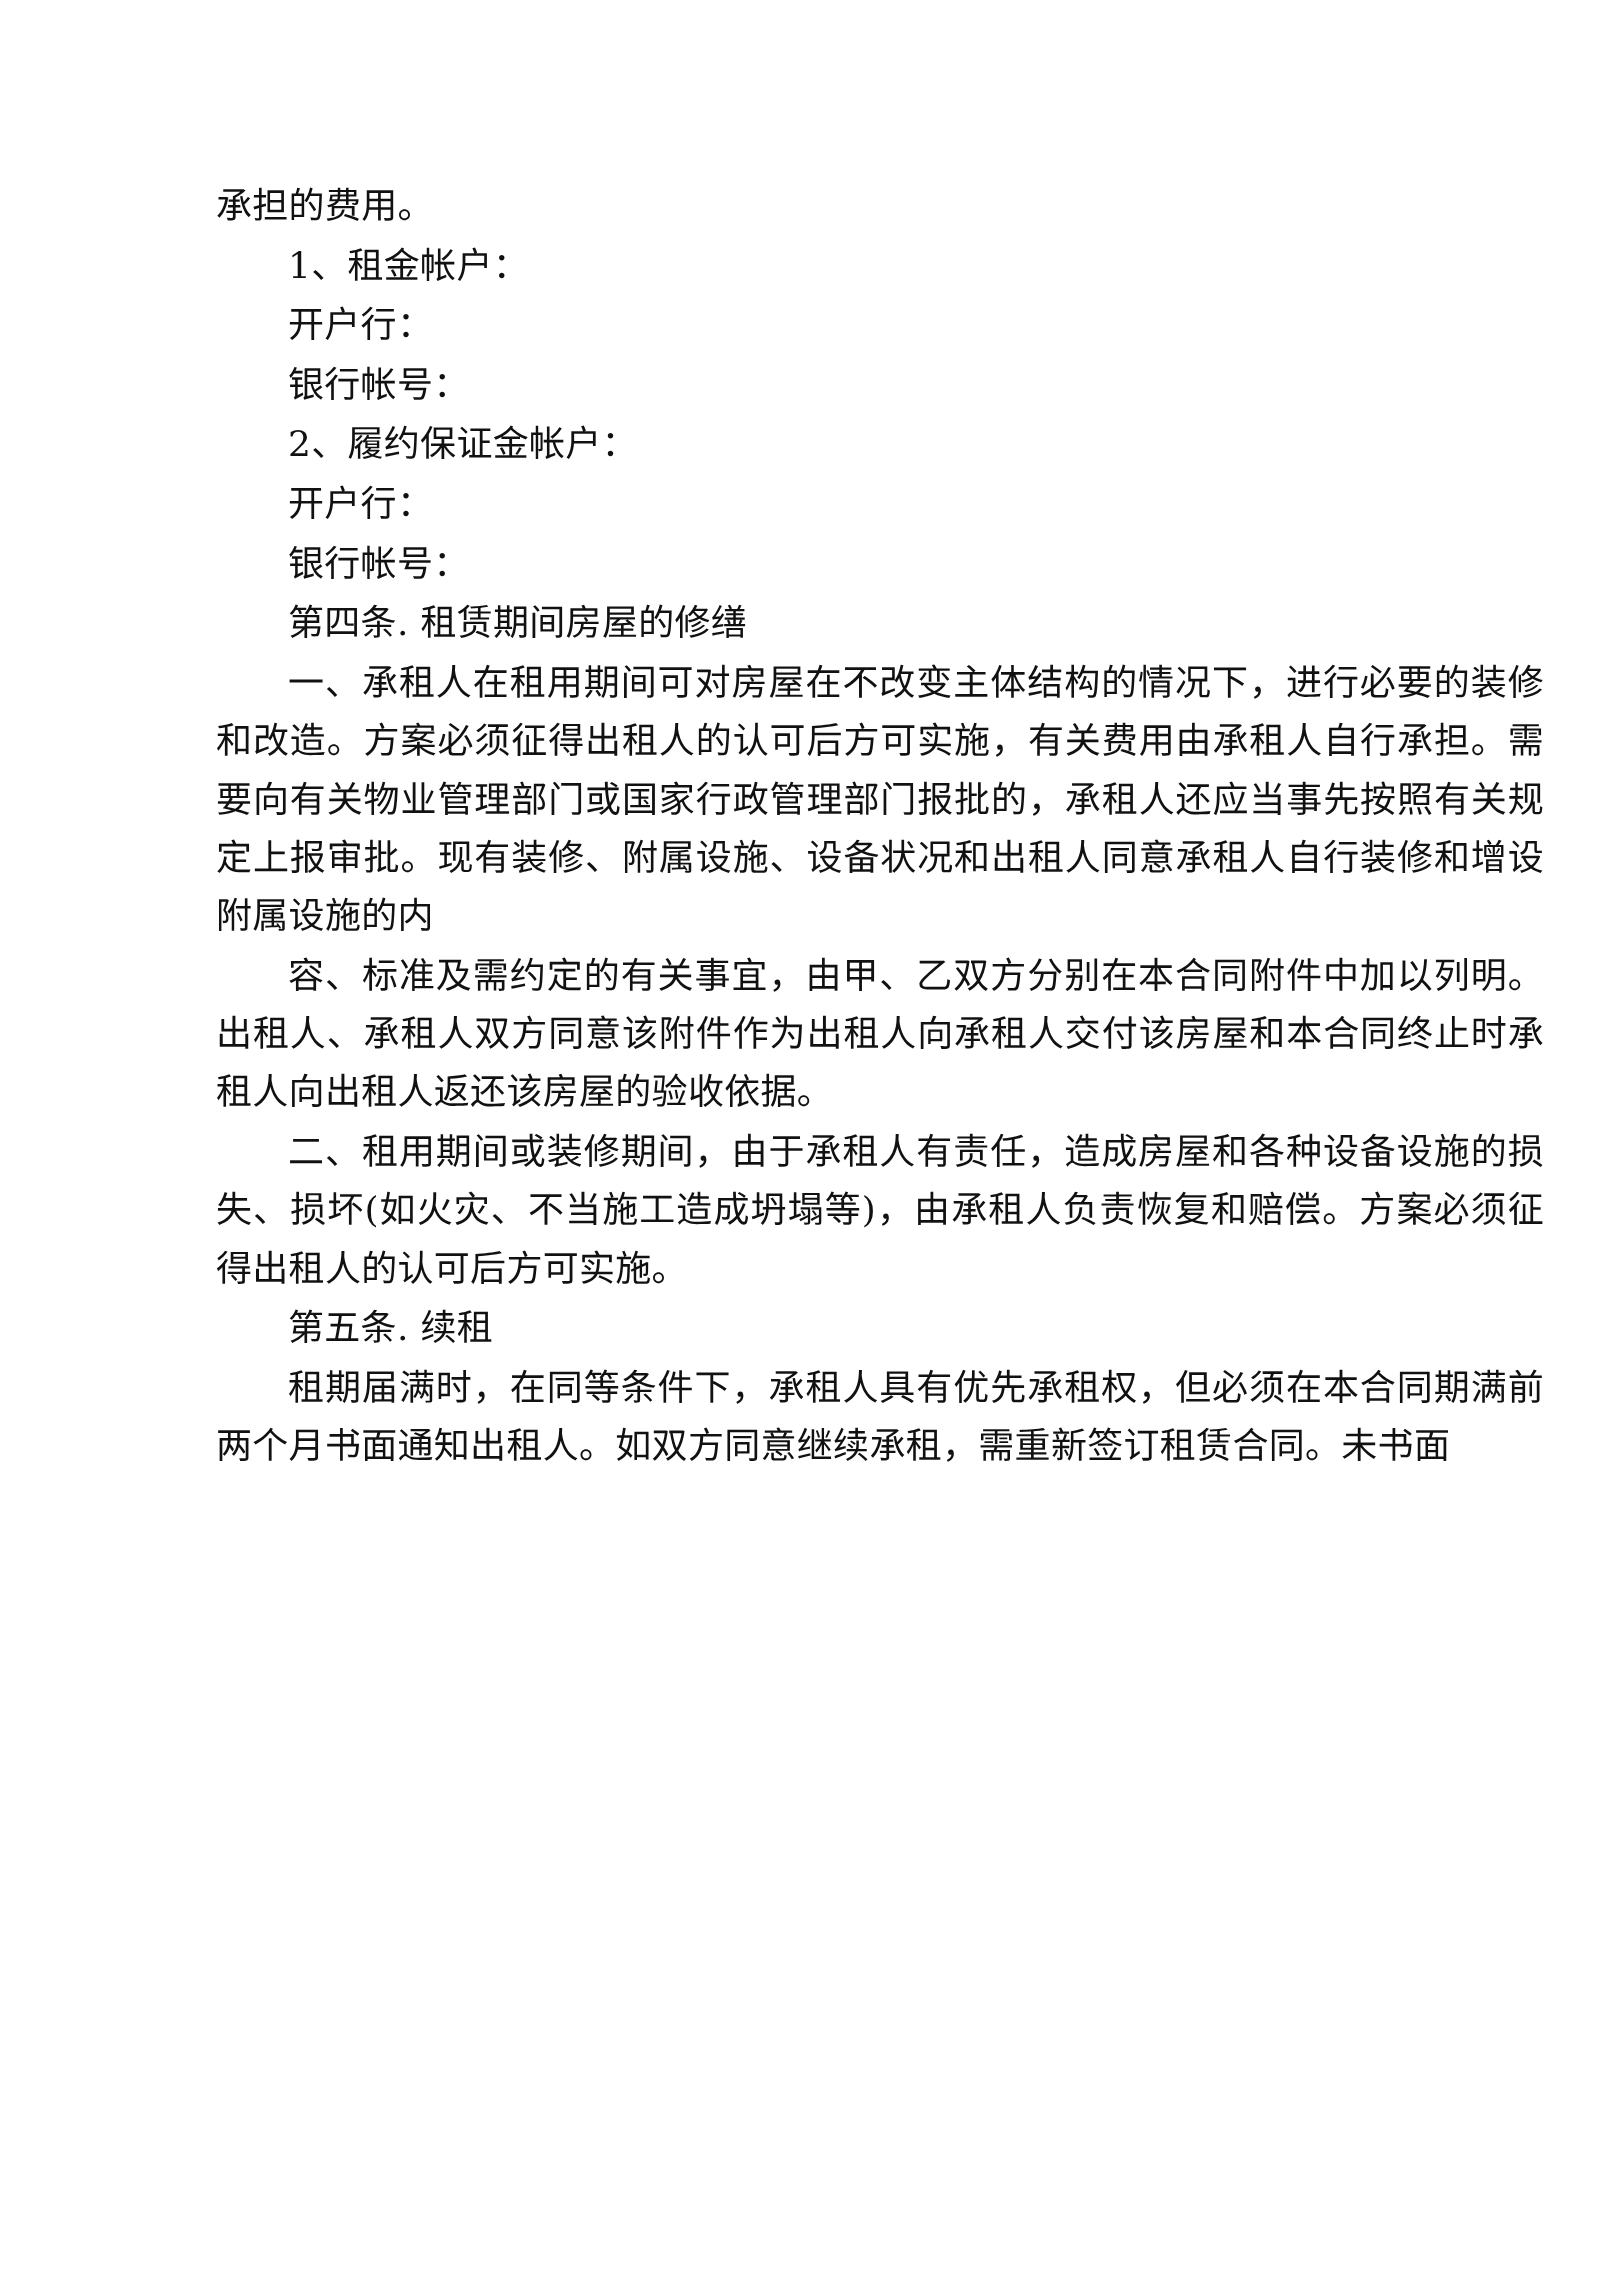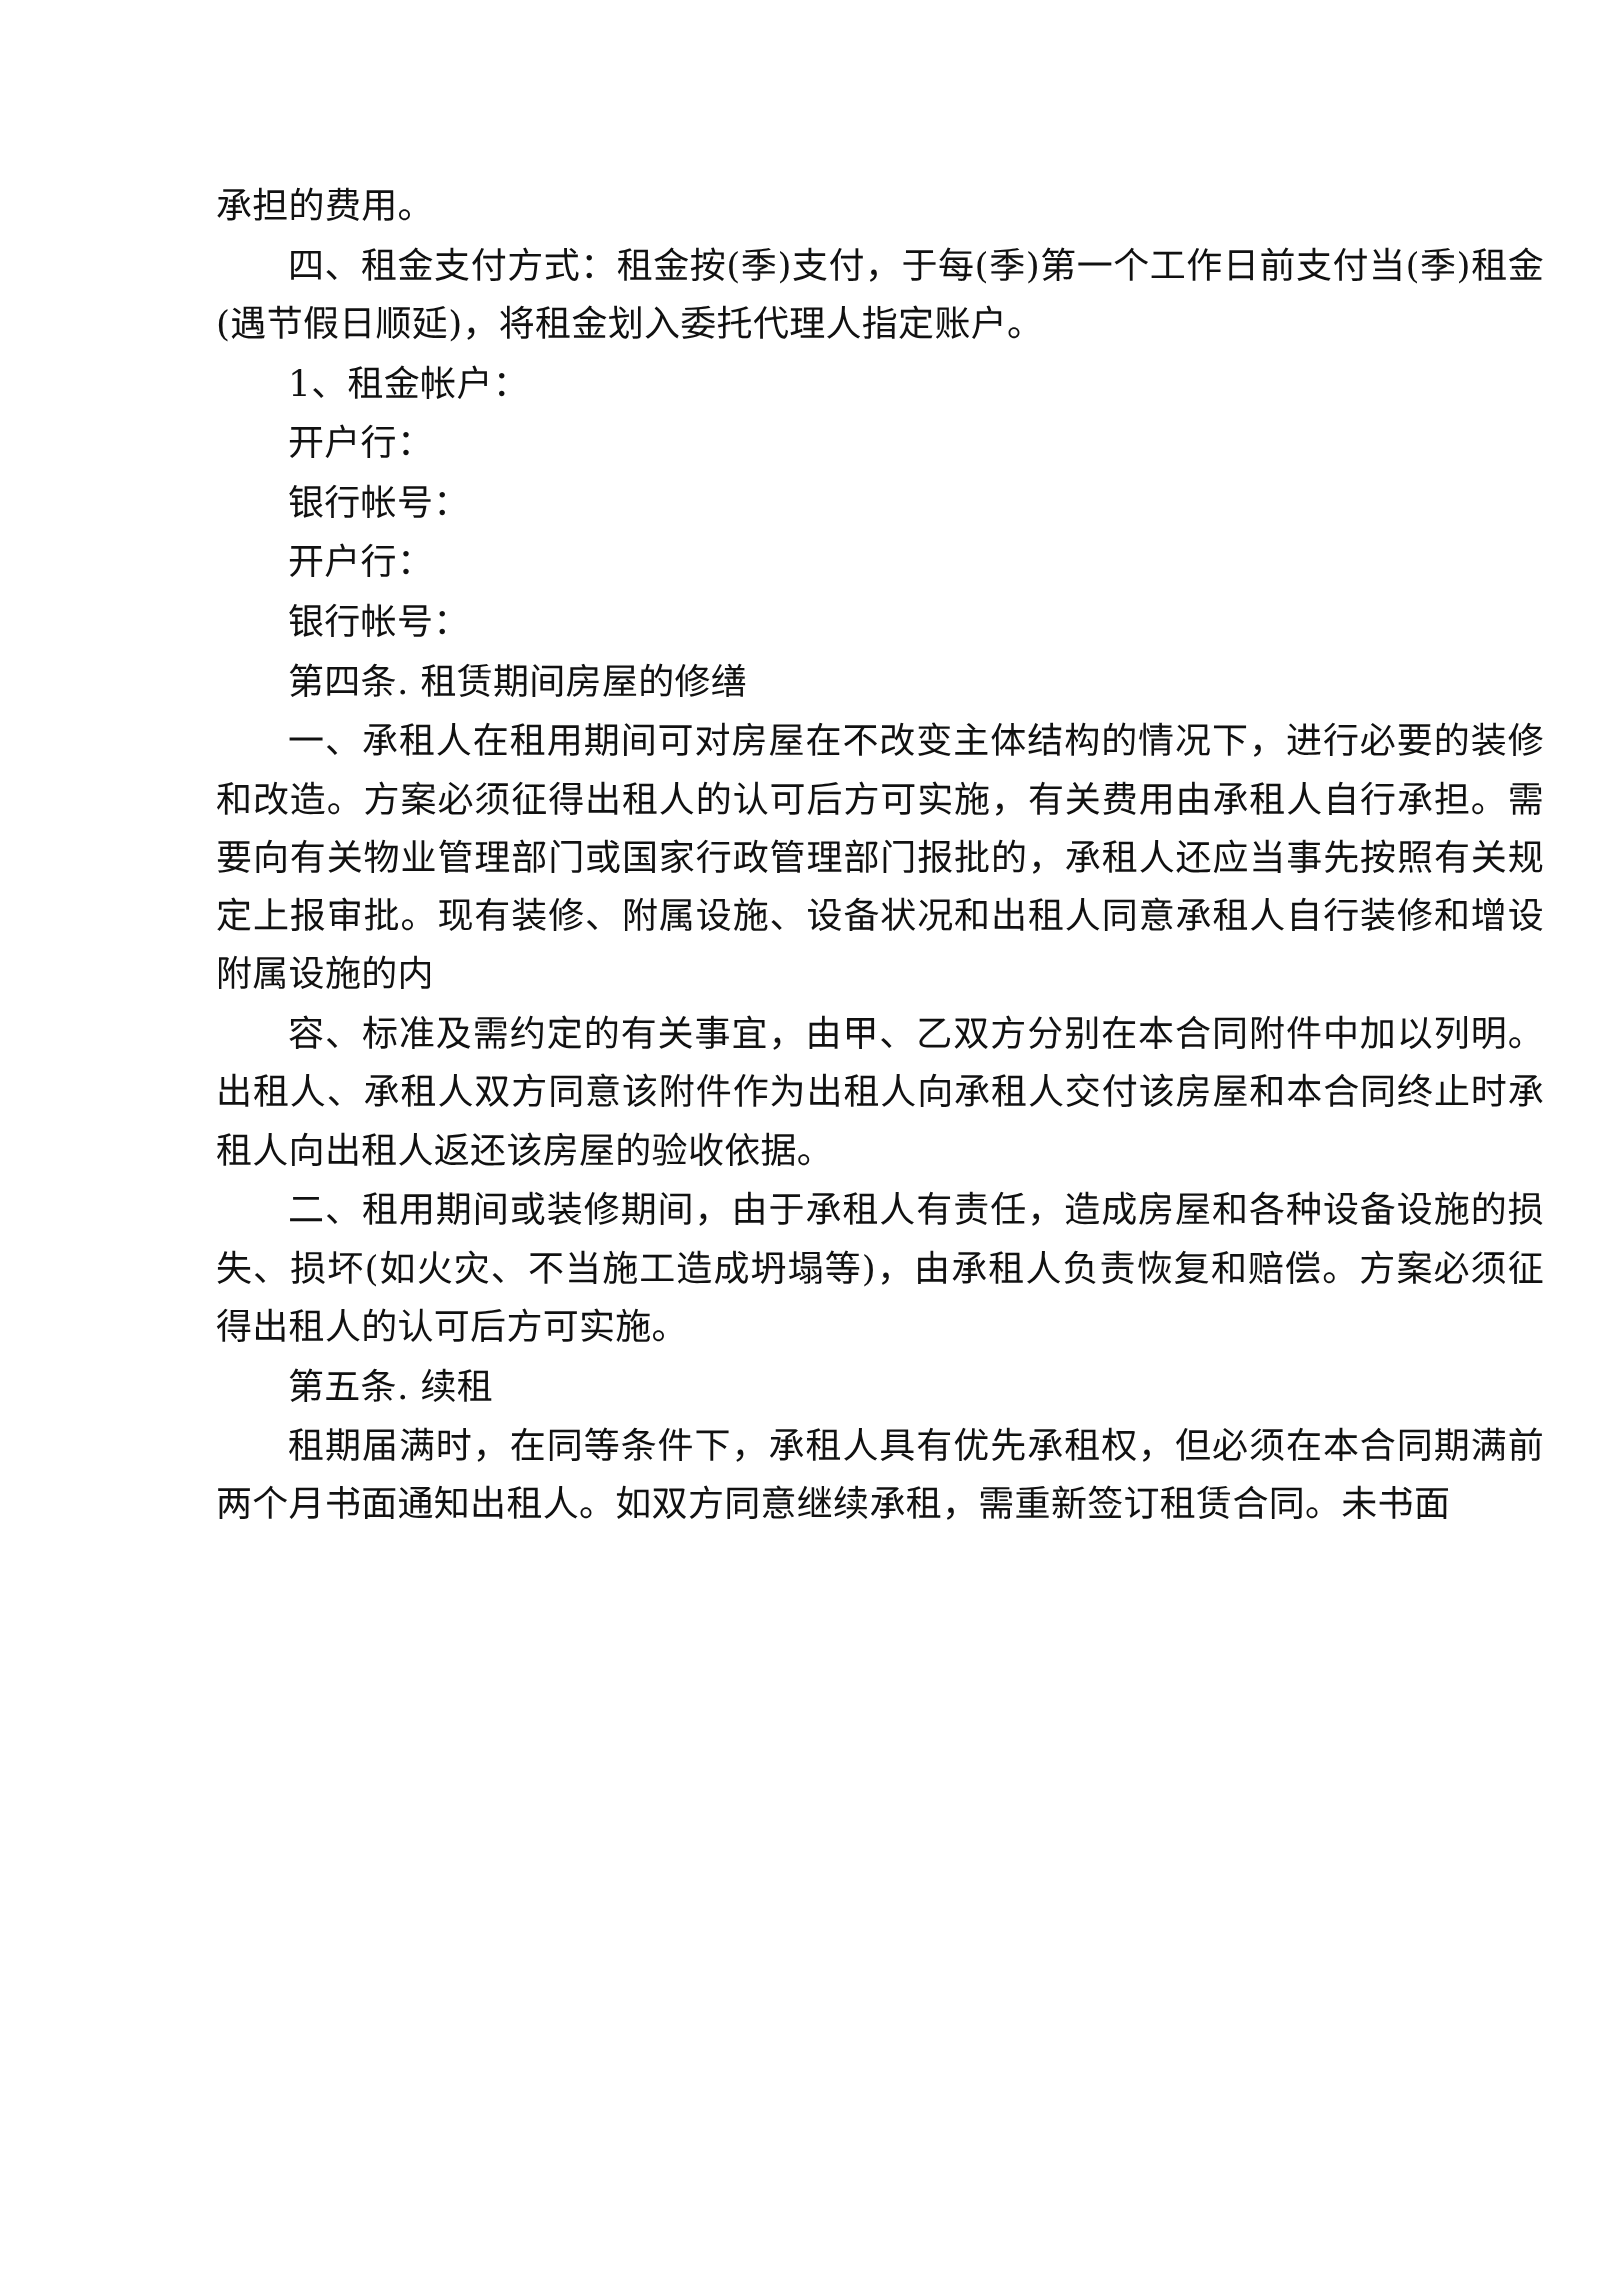--- a/index.html
+++ b/index.html
@@ -39,28 +39,28 @@
 </style>
 </head>
 <body>
 
 <div class="page">
   <div class="doc-body">
 
     <p class="para no-indent">承担的费用。</p>
 
 
-    <p class="para">四、租金支付方式：租金按(季)支付，于每(季)第一个工作日前支付当(季)租金(遇节假日顺延)，将租金划入委托代理人指定账户。</p>
 
     <p class="para">1、租金帐户：</p>
 
     <p class="para">开户行：</p>
 
     <p class="para">银行帐号：</p>
 
+    <p class="para">2、履约保证金帐户：</p>
 
     <p class="para">开户行：</p>
 
     <p class="para">银行帐号：</p>
 
     <p class="para">第四条. 租赁期间房屋的修缮</p>
 
     <p class="para">一、承租人在租用期间可对房屋在不改变主体结构的情况下，进行必要的装修和改造。方案必须征得出租人的认可后方可实施，有关费用由承租人自行承担。需要向有关物业管理部门或国家行政管理部门报批的，承租人还应当事先按照有关规定上报审批。现有装修、附属设施、设备状况和出租人同意承租人自行装修和增设附属设施的内</p>
 
     <p class="para">容、标准及需约定的有关事宜，由甲、乙双方分别在本合同附件中加以列明。出租人、承租人双方同意该附件作为出租人向承租人交付该房屋和本合同终止时承租人向出租人返还该房屋的验收依据。</p>

